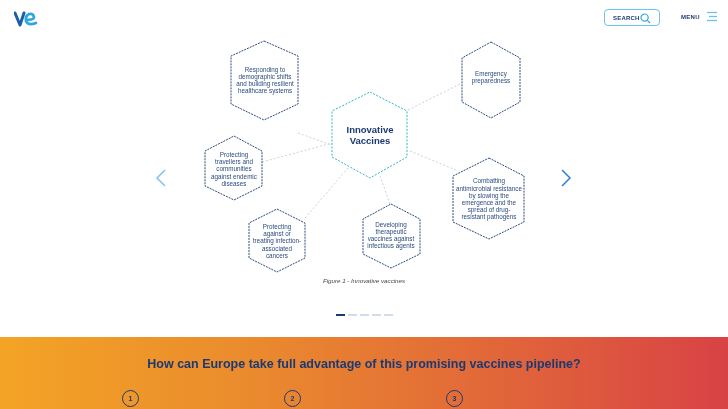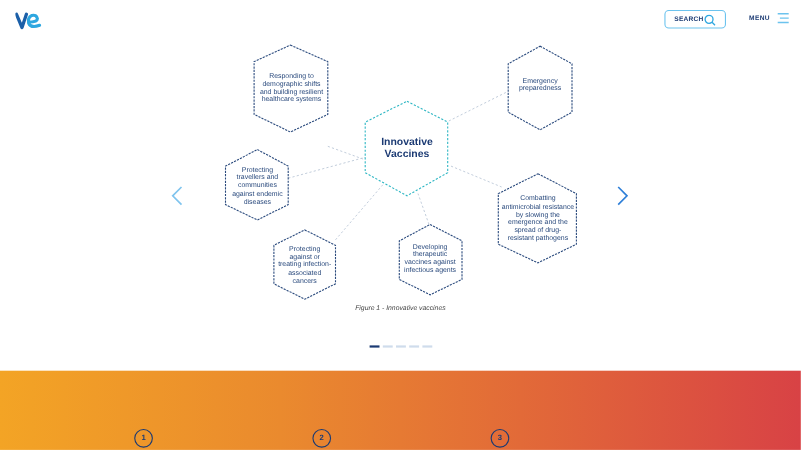--- a/index.html
+++ b/index.html
@@ -95,16 +95,17 @@
 
 <div class="dots">
   <div class="dot active"></div>
   <div class="dot"></div>
   <div class="dot"></div>
   <div class="dot"></div>
   <div class="dot"></div>
 </div>
 
 <div class="band">
+  <h2>How can Europe take full advantage of this promising vaccines pipeline?</h2>
   <div class="num" style="left:122px;">1</div>
   <div class="num" style="left:284px;">2</div>
   <div class="num" style="left:446px;">3</div>
 </div>
 
 </body></html>

